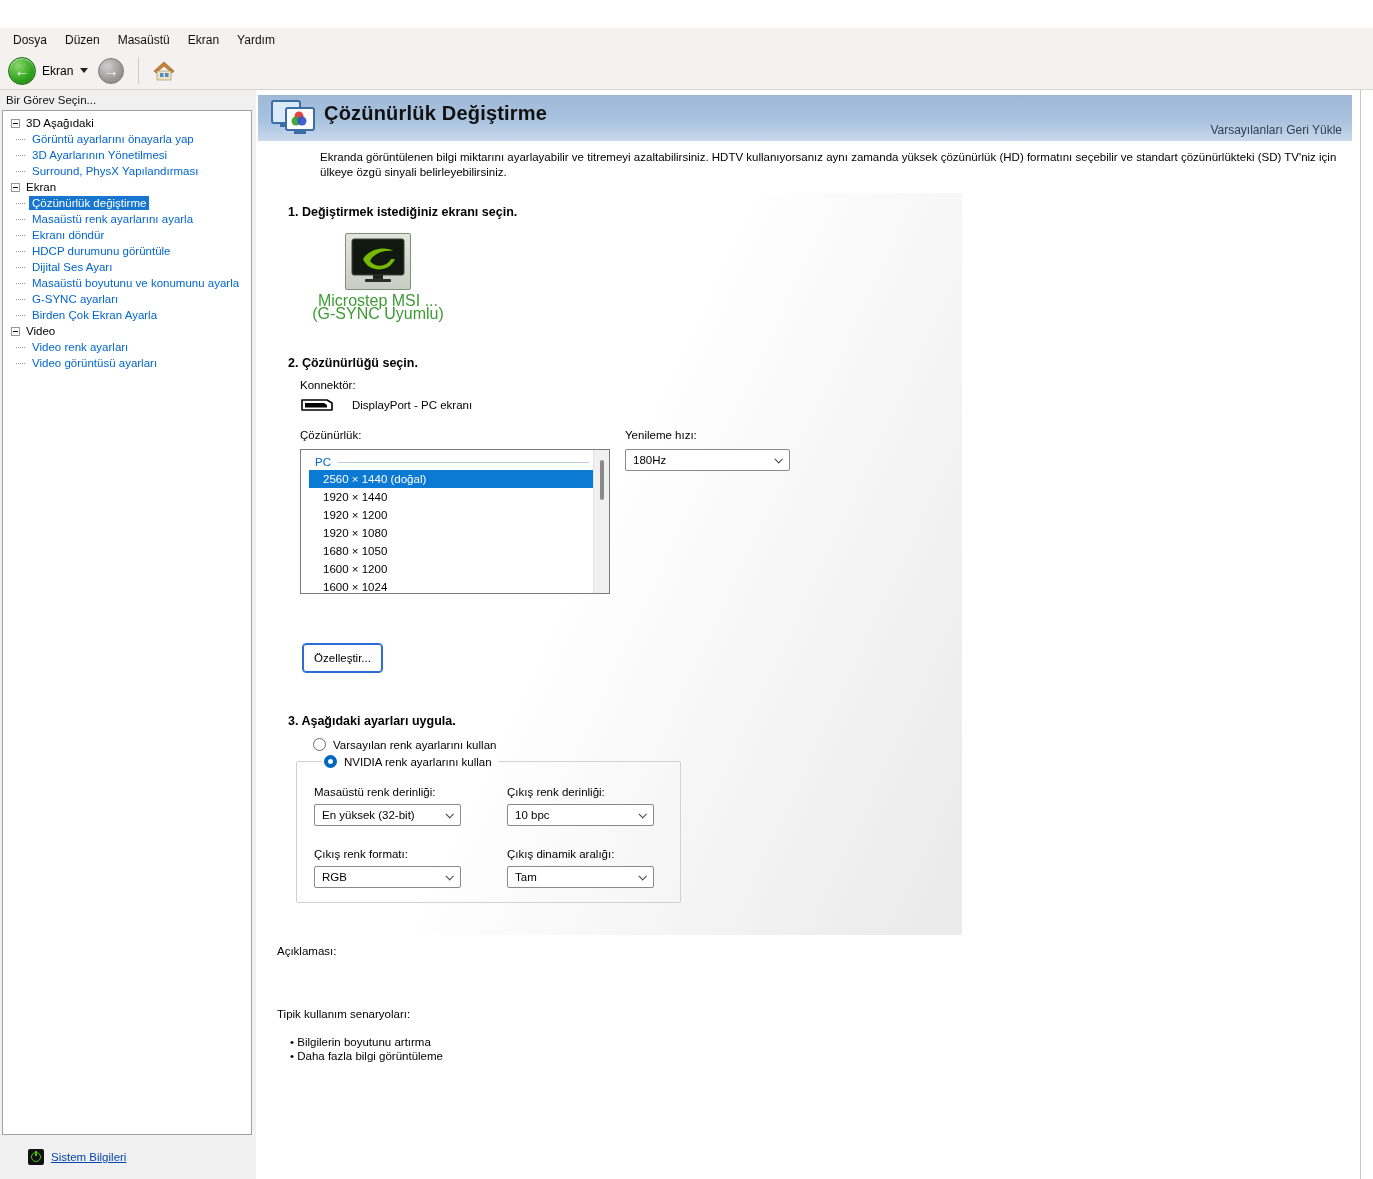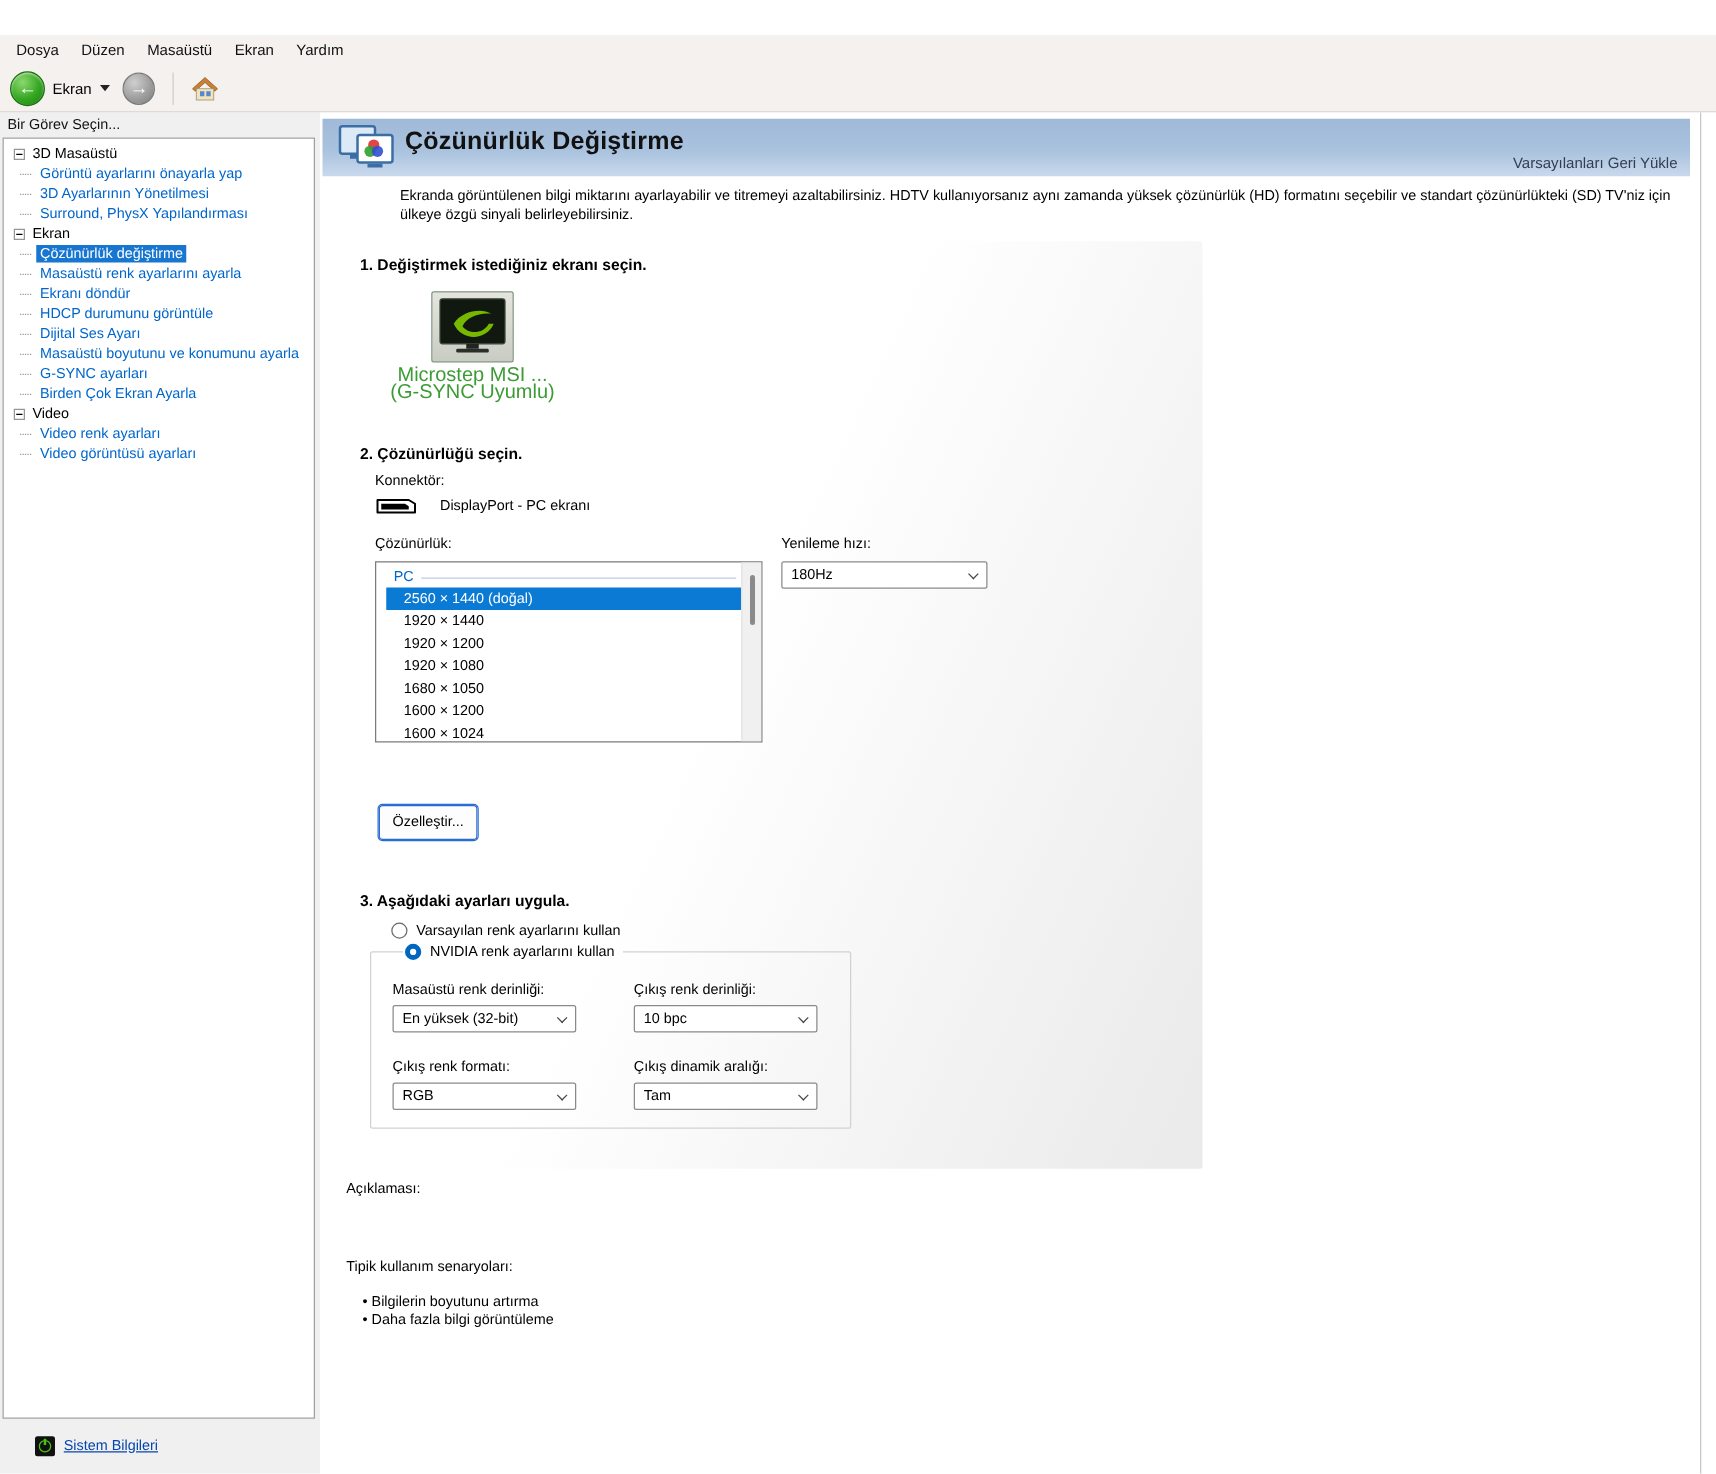--- a/index.html
+++ b/index.html
@@ -145,21 +145,21 @@
       </svg>
     </div>
   </div>
 
   <div class="sidebar">
     <div class="sidebar-header">Bir Görev Seçin...</div>
 
     <div class="treebox">
       <div class="tree-row tree-root">
         <span class="expander"></span>
-        <span class="lbl">3D Masaüstü</span>
+        <span class="lbl">3D Aşağıdaki</span>
       </div>
       <div class="tree-row tree-child">
           <span class="lbl">Görüntü ayarlarını önayarla yap</span>
         </div>
       <div class="tree-row tree-child">
           <span class="lbl">3D Ayarlarının Yönetilmesi</span>
         </div>
       <div class="tree-row tree-child">
           <span class="lbl">Surround, PhysX Yapılandırması</span>
         </div>

